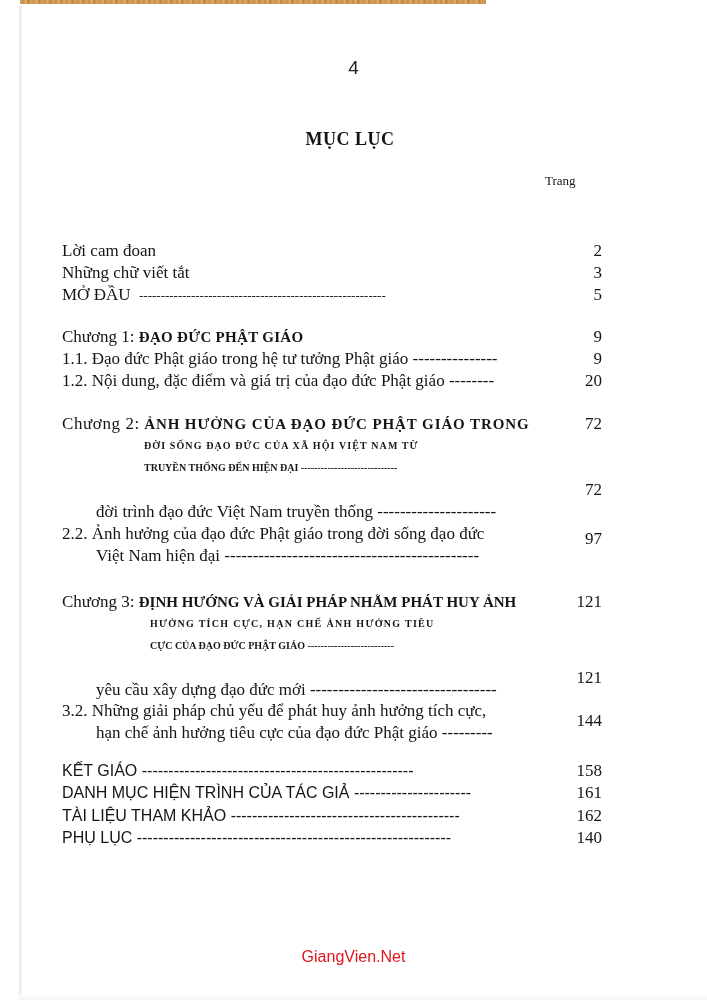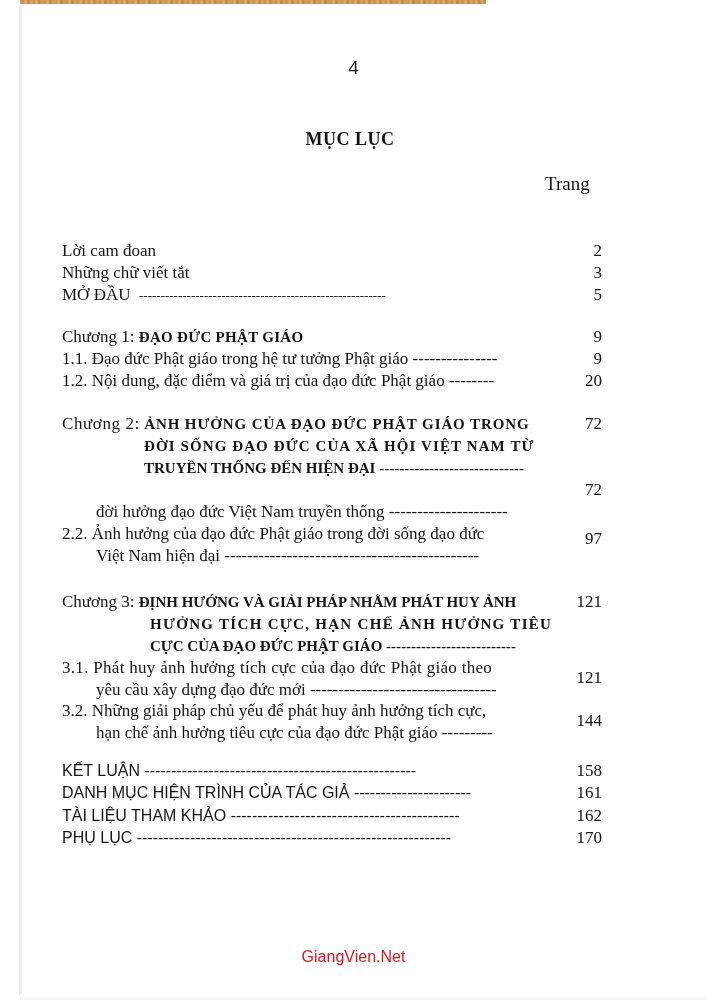--- a/index.html
+++ b/index.html
@@ -56,21 +56,21 @@
       width: 700px;
       text-align: center;
       font-size: 18px;
       font-weight: bold;
       letter-spacing: 0.5px;
     }
     .trang-label {
       position: absolute;
       top: 173px;
       left: 545px;
-      font-size: 19px;
+      font-size: 13px;
     }
     .row {
       position: absolute;
       left: 62px;
       width: 540px;
       font-size: 17px;
       line-height: 22px;
       white-space: nowrap;
     }
     .row .label {
@@ -87,21 +87,21 @@
       text-align: right;
     }
     .chap-title {
       font-weight: bold;
       font-size: 15px;
       letter-spacing: 0.3px;
     }
     .chap-cont {
       position: absolute;
       font-weight: bold;
-      font-size: 15px;
+      font-size: 10px;
       white-space: nowrap;
       text-align: center;
     }
     .sans {
       font-family: "Liberation Sans", sans-serif;
       font-size: 16px;
     }
     .sub-cont {
       position: absolute;
       left: 96px;
@@ -156,56 +156,55 @@
   <span class="pg">20</span>
 </div>
 
 <div class="row" style="top:413px; height:66px;">
   <span class="label"><span style="letter-spacing:0.6px;">Chương 2:</span> <span class="chap-title" style="letter-spacing:0.9px;">ẢNH HƯỞNG CỦA ĐẠO ĐỨC PHẬT GIÁO TRONG</span></span>
   <span class="chap-cont" style="left:82px; top:22px; letter-spacing:1.1px;">ĐỜI SỐNG ĐẠO ĐỨC CỦA XÃ HỘI VIỆT NAM TỪ</span>
   <span class="chap-cont" style="left:82px; top:44px;">TRUYỀN THỐNG ĐẾN HIỆN ĐẠI -----------------------------</span>
   <span class="pg">72</span>
 </div>
 <div class="row" style="top:479px; height:44px;">
-  <span class="sub-cont" style="left:34px; top:22px;">đời hưởng đạo đức Việt Nam truyền thống ---------------------</span>
+  <span class="sub-cont" style="left:34px; top:22px;">đời trình đạo đức Việt Nam truyền thống ---------------------</span>
   <span class="pg">72</span>
 </div>
 <div class="row" style="top:523px; height:44px;">
   <span class="label">2.2. Ảnh hưởng của đạo đức Phật giáo trong đời sống đạo đức</span>
   <span class="sub-cont" style="left:34px; top:22px;">Việt Nam hiện đại ---------------------------------------------</span>
   <span class="pg" style="top:5px;">97</span>
 </div>
 
 <div class="row" style="top:591px; height:66px;">
   <span class="label"><span>Chương 3:</span> <span class="chap-title" style="letter-spacing:0px;">ĐỊNH HƯỚNG VÀ GIẢI PHÁP NHẰM PHÁT HUY ẢNH</span></span>
   <span class="chap-cont" style="left:88px; top:22px; letter-spacing:1.3px;">HƯỞNG TÍCH CỰC, HẠN CHẾ ẢNH HƯỞNG TIÊU</span>
   <span class="chap-cont" style="left:88px; top:44px;">CỰC CỦA ĐẠO ĐỨC PHẬT GIÁO --------------------------</span>
   <span class="pg">121</span>
 </div>
 <div class="row" style="top:657px; height:44px;">
-  <span class="label" style="letter-spacing:0.3px;">3.1. Phát huy ảnh hưởng tích cực của đạo đức Phật giáo theo</span>
   <span class="sub-cont" style="left:34px; top:22px;">yêu cầu xây dựng đạo đức mới ---------------------------------</span>
   <span class="pg" style="top:10px;">121</span>
 </div>
 <div class="row" style="top:700px; height:44px;">
   <span class="label">3.2. Những giải pháp chủ yếu để phát huy ảnh hưởng tích cực,</span>
   <span class="sub-cont" style="left:34px; top:22px;">hạn chế ảnh hưởng tiêu cực của đạo đức Phật giáo ---------</span>
   <span class="pg" style="top:10px;">144</span>
 </div>
 
 <div class="row" style="top:760px;">
-  <span class="label sans">KẾT LUẬN ---------------------------------------------------</span>
+  <span class="label sans">KẾT GIÁO ---------------------------------------------------</span>
   <span class="pg">158</span>
 </div>
 <div class="row" style="top:782px;">
   <span class="label sans">DANH MỤC HIỆN TRÌNH CỦA TÁC GIẢ ----------------------</span>
   <span class="pg">161</span>
 </div>
 <div class="row" style="top:805px;">
   <span class="label sans">TÀI LIỆU THAM KHẢO -------------------------------------------</span>
   <span class="pg">162</span>
 </div>
 <div class="row" style="top:827px;">
   <span class="label sans">PHỤ LỤC -----------------------------------------------------------</span>
-  <span class="pg">170</span>
+  <span class="pg">140</span>
 </div>
 
 <div class="watermark">GiangVien.Net</div>
 
 </body></html>

